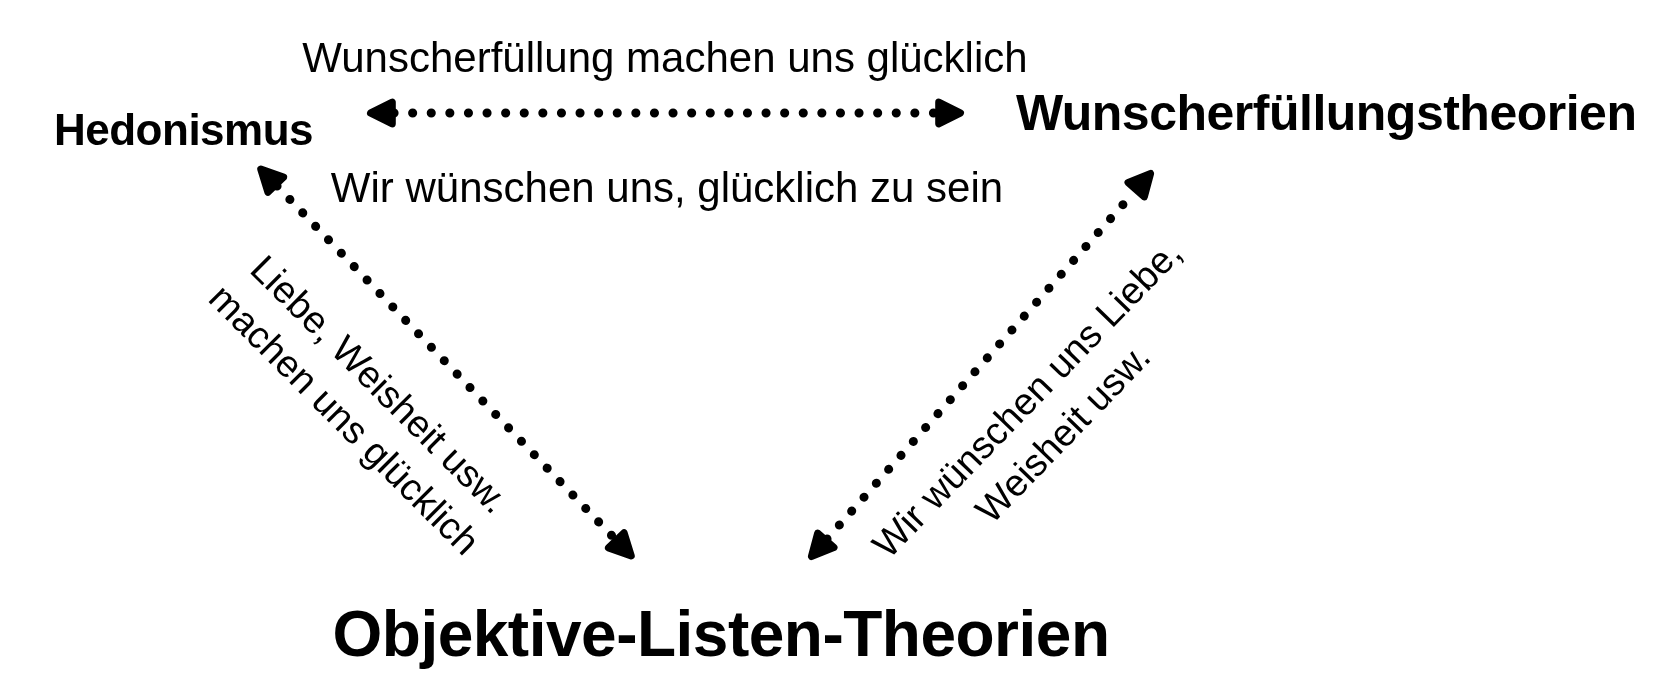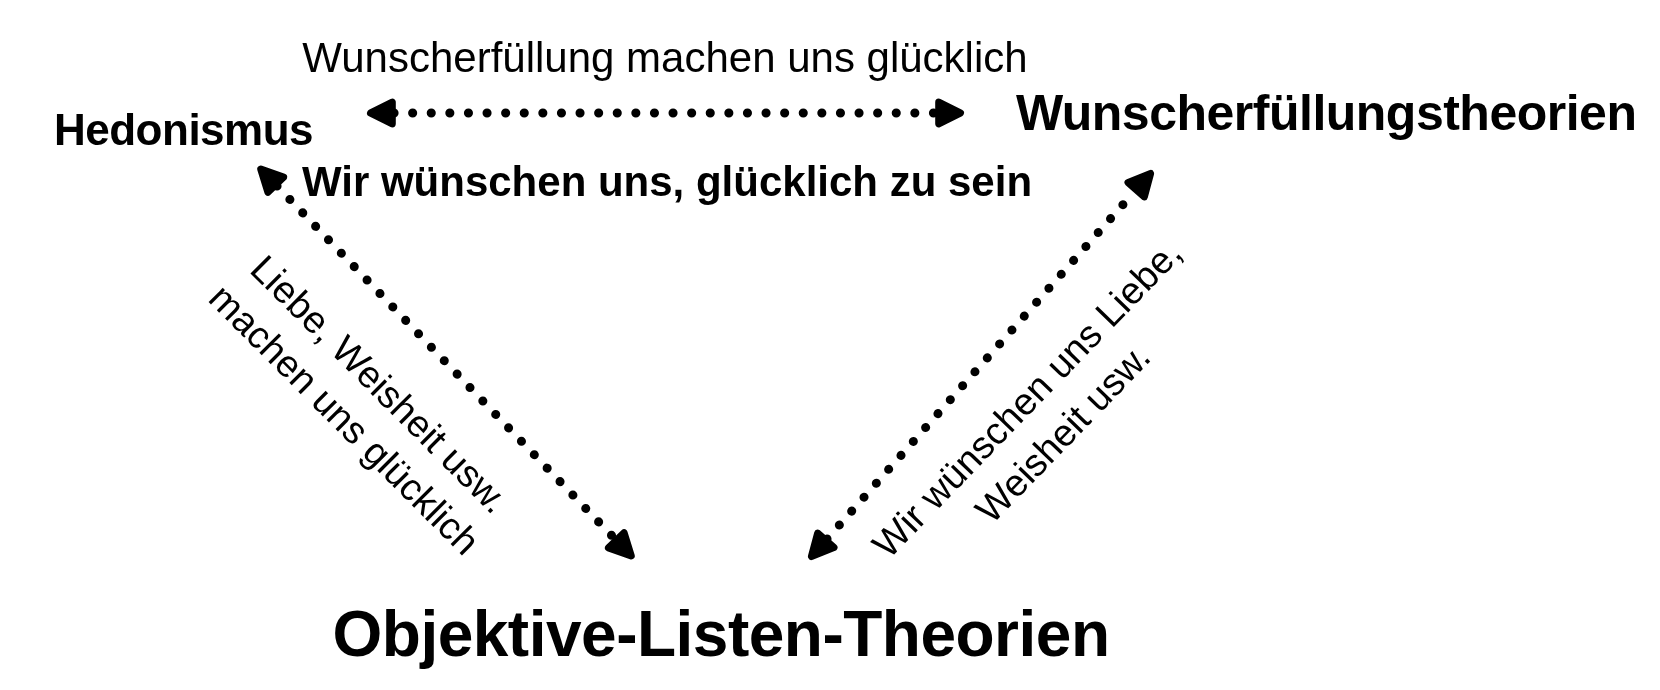--- a/index.html
+++ b/index.html
@@ -60,23 +60,22 @@
     white-space: nowrap;
     font-size: 42px;
   }
   .annotation-top {
     left: 665px;
     top: 34px;
     transform: translateX(-50%);
   }
   .annotation-bottom {
     left: 667px;
-    top: 158px;
+    top: 164px;
     transform: translateX(-50%);
-    font-weight: bold;
   }
   .annotation-diagonal {
     position: absolute;
     font-weight: 400;
     font-size: 38px;
     line-height: 1.32;
     white-space: nowrap;
     text-align: center;
   }
   .annotation-left-diagonal {

